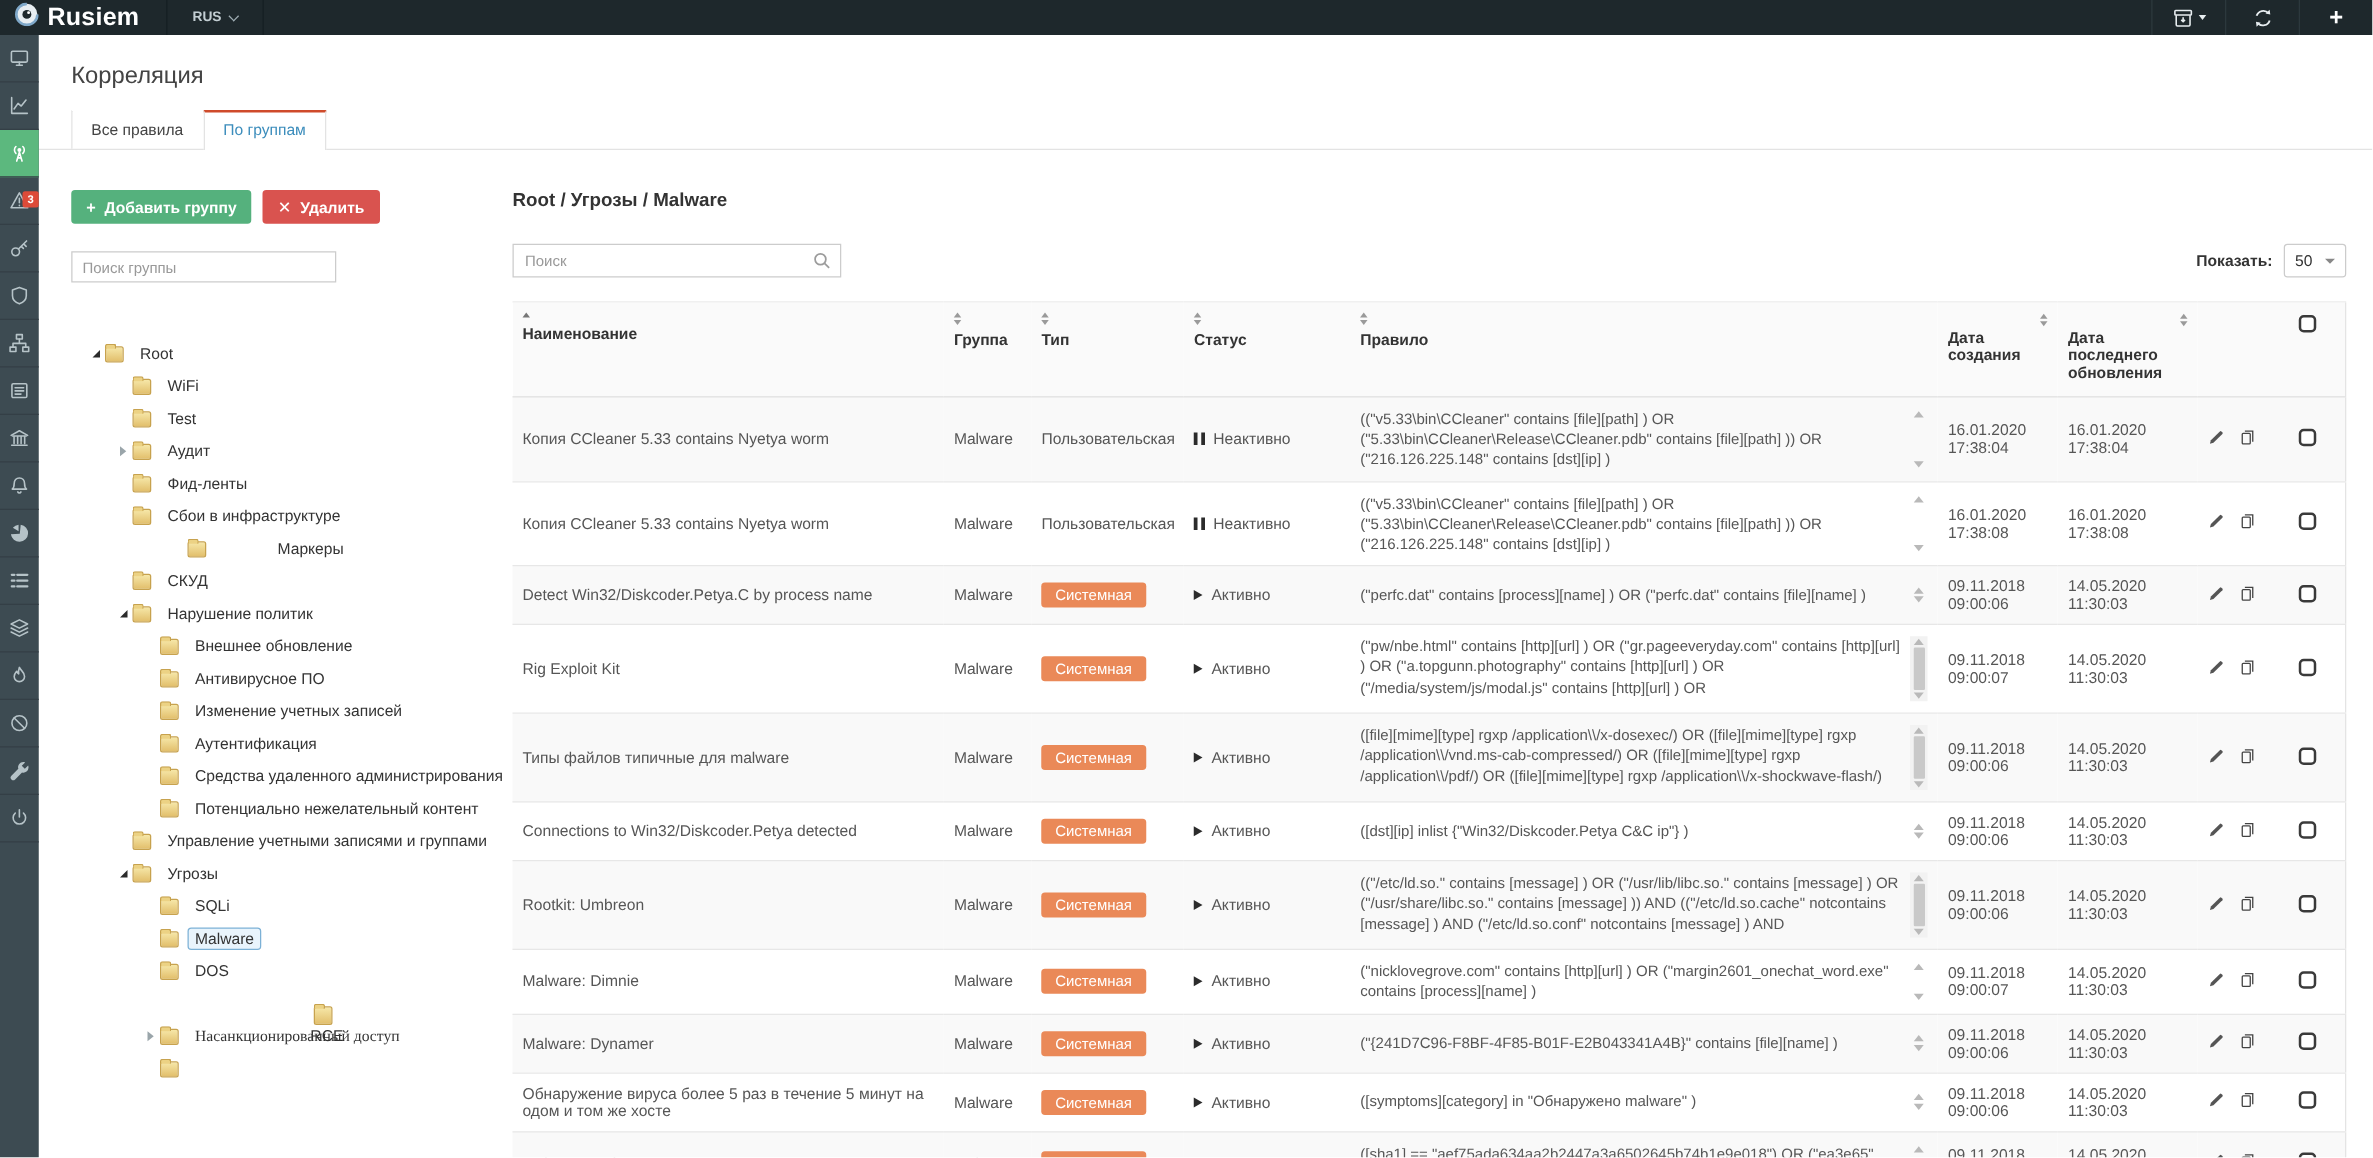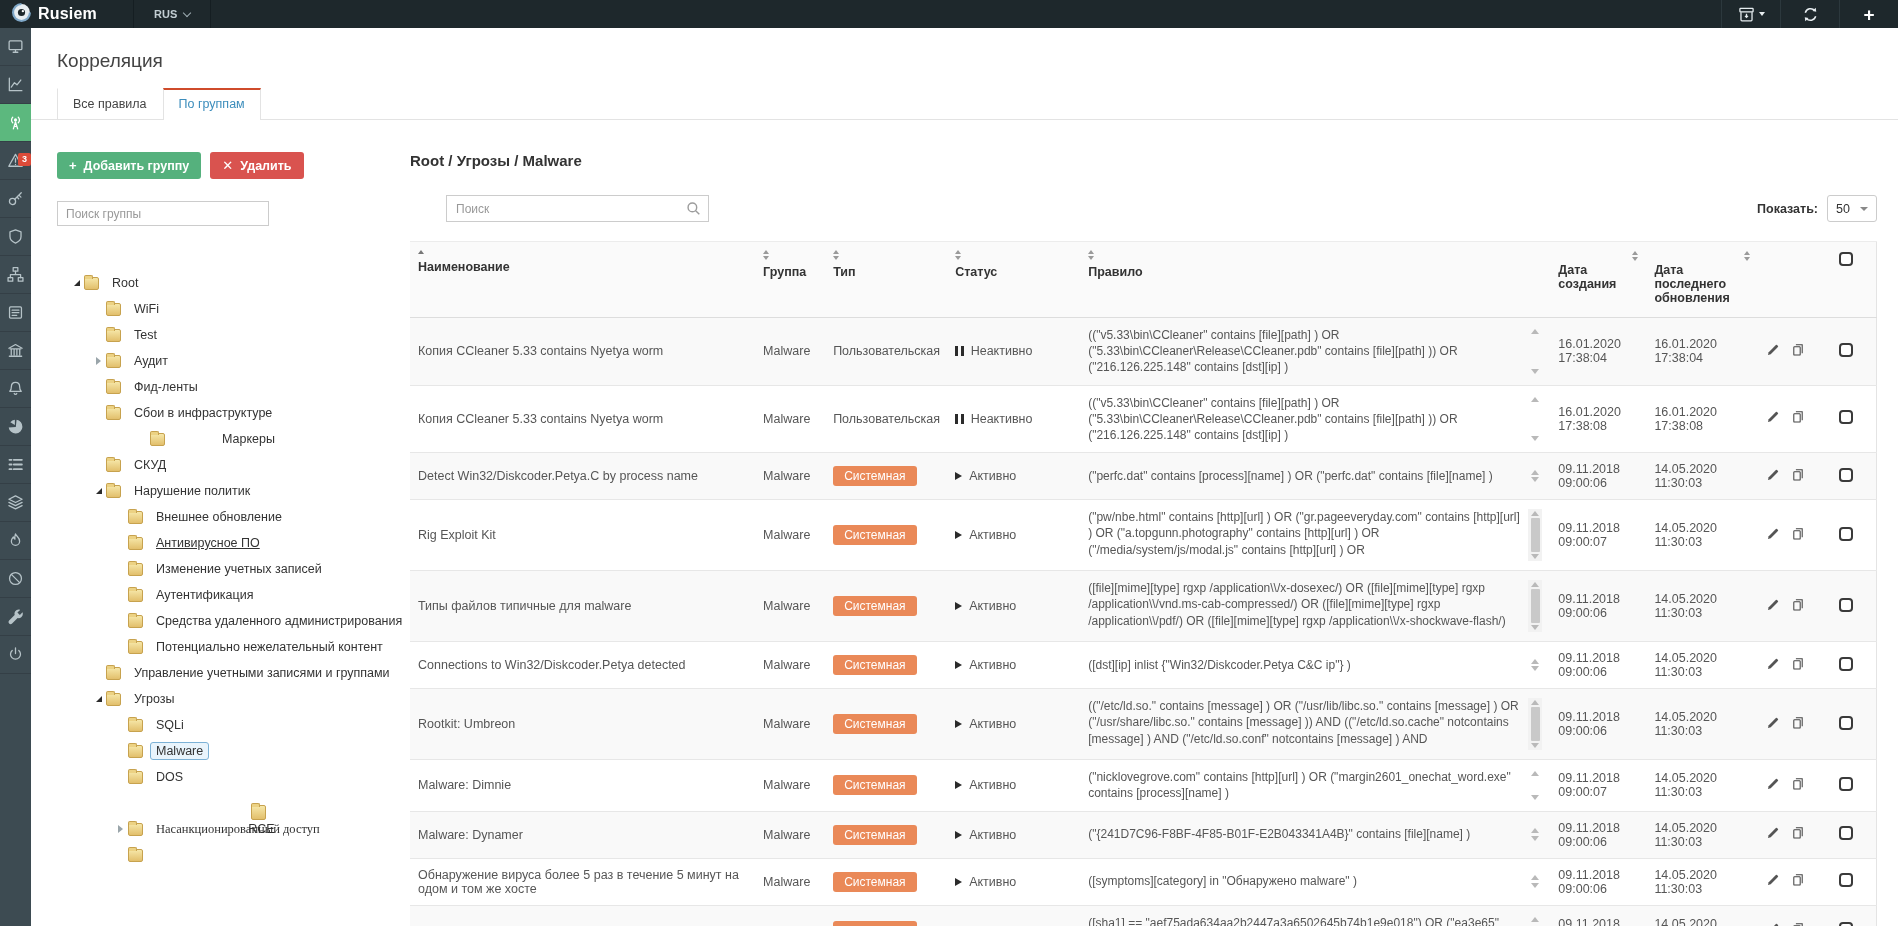--- a/index.html
+++ b/index.html
@@ -4,21 +4,21 @@
 <style>
   * { box-sizing:border-box; margin:0; padding:0; }
   html,body { overflow:hidden; }
   body {
     width:1898px; height:926px; position:relative; background:#fff;
     font-family:"Liberation Sans","DejaVu Sans",sans-serif; color:#333;
   }
   
   .topbar { position:absolute; top:0; left:0; right:0; height:28px; background:#1e282c; display:flex; align-items:stretch; z-index:20; }
   .brand { display:flex; align-items:center; gap:7px; padding:0 12px; width:133px; }
-  .brand-text { color:#fff; font-weight:bold; font-size:16px; letter-spacing:.2px; }
+  .brand-text { color:#fff; font-weight:bold; font-size:20px; letter-spacing:.2px; }
   .lang { display:flex; align-items:center; gap:7px; padding:0 20px; border-left:1px solid #151e22; border-right:1px solid #151e22; color:#c3ced3; font-size:11px; font-weight:bold; cursor:pointer; }
   .chev { width:6px; height:6px; border-right:1.6px solid #9fadb3; border-bottom:1.6px solid #9fadb3; transform:rotate(45deg); margin-top:-3px; }
   .topbar-right { margin-left:auto; display:flex; }
   .topbar-btn { width:59px; display:flex; align-items:center; justify-content:center; gap:4px; border-left:1px solid #2c383d; color:#e7edf0; cursor:pointer; }
   .topbar-btn svg { display:block; }
   .caret-dn-sm { width:0; height:0; border-left:3.5px solid transparent; border-right:3.5px solid transparent; border-top:4px solid #e7edf0; }
   .plus-glyph { font-size:19px; font-weight:bold; line-height:1; color:#fff; }
   
   .iconbar { position:absolute; top:28px; left:0; bottom:0; width:31px; background:#3d4b52; z-index:10; }
   .icon-item { height:38px; display:flex; align-items:center; justify-content:center; border-bottom:1px solid #343f46; color:#b6c3c8; position:relative; cursor:pointer; }
@@ -48,21 +48,21 @@
   .tri-exp { width:0; height:0; border-left:6px solid transparent; border-bottom:6px solid #2b2b2b; }
   .tri-col { width:0; height:0; border-top:4px solid transparent; border-bottom:4px solid transparent; border-left:5px solid #9aa5aa; }
   .folder { width:15px; height:13px; flex:0 0 15px; position:relative; margin-right:7px; background:linear-gradient(180deg,#f6e7a8,#e2bf6c); border:1px solid #c7a24e; border-radius:2px; }
   .folder::before { content:""; position:absolute; top:-3px; left:-1px; width:7px; height:3px; background:#ecd284; border:1px solid #c7a24e; border-bottom:none; border-radius:2px 2px 0 0; }
   .tree-label { padding:1px 5px; border:1px solid transparent; border-radius:3px; }
   .tree-row.selected .tree-label { background:#e9f4fc; border-color:#7cb1d6; }
   
   .rules-panel { flex:1; padding-right:21px; min-width:0; }
   .crumb { margin-top:32px; font-size:15px; font-weight:bold; color:#333; }
   .toolbar-row { margin-top:26px; display:flex; align-items:center; }
-  .search-wrap { position:relative; width:263px;margin-left:36px; }
+  .search-wrap { position:relative; width:263px; }
   .rule-search { width:100%; height:27px; border:1px solid #ccc; padding:0 30px 0 9px; font-size:12px; font-family:inherit; color:#333; outline:none; }
   .rule-search::placeholder { color:#999; }
   .search-wrap svg { position:absolute; right:8px; top:6px; }
   .show-wrap { margin-left:auto; display:flex; align-items:center; gap:9px; font-size:12.5px; font-weight:bold; color:#333; }
   .show-select { width:50px; height:27px; border:1px solid #ccc; border-radius:3px; display:flex; align-items:center; justify-content:space-between; padding:0 8px; font-weight:400; color:#333; cursor:pointer; background:#fff; }
   .caret-dn { width:0; height:0; border-left:4px solid transparent; border-right:4px solid transparent; border-top:4.5px solid #888; }
   
   table.rules { width:100%; margin-top:19px; border-collapse:collapse; table-layout:fixed; border-right:1px solid #e4e4e4; }
   thead th { text-align:left; vertical-align:top; background:#fafafa; border-top:1px solid #ececec; border-bottom:1px solid #ddd; padding:8px 8px 12px; font-size:12.5px; color:#333; position:relative; }
   .dbl-caret { display:flex; flex-direction:column; gap:2px; margin-bottom:5px; }
@@ -350,21 +350,21 @@
               <span class="tri-exp"></span>
             </span>
             <span class="folder"></span>
             <span class="tree-label">Нарушение политик</span>
           </div>
           <div class="tree-row" style="padding-left: 56px;">
             <span class="tgl"></span>
             <span class="folder"></span>
             <span class="tree-label">Внешнее обновление</span>
           </div>
-          <div class="tree-row" style="padding-left: 56px; text-decoration: underline;">
+          <div class="tree-row" style="padding-left: 56px;">
             <span class="tgl"></span>
             <span class="folder"></span>
             <span class="tree-label">Антивирусное ПО</span>
           </div>
           <div class="tree-row" style="padding-left: 56px;">
             <span class="tgl"></span>
             <span class="folder"></span>
             <span class="tree-label">Изменение учетных записей</span>
           </div>
           <div class="tree-row" style="padding-left: 56px;">

